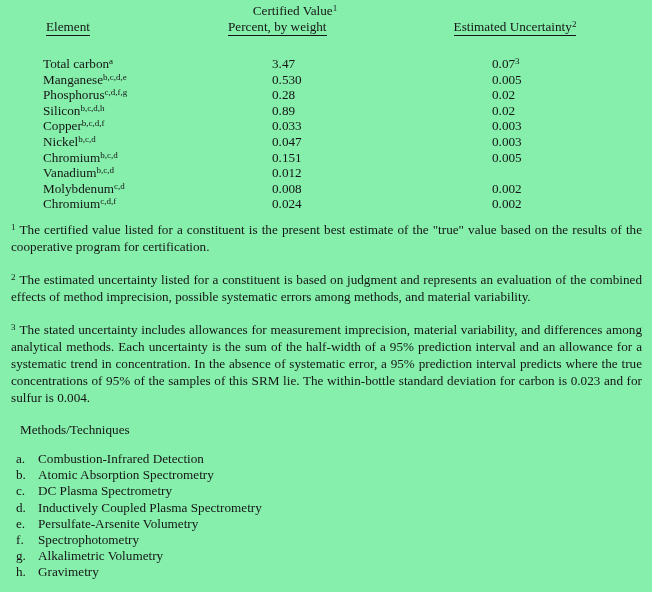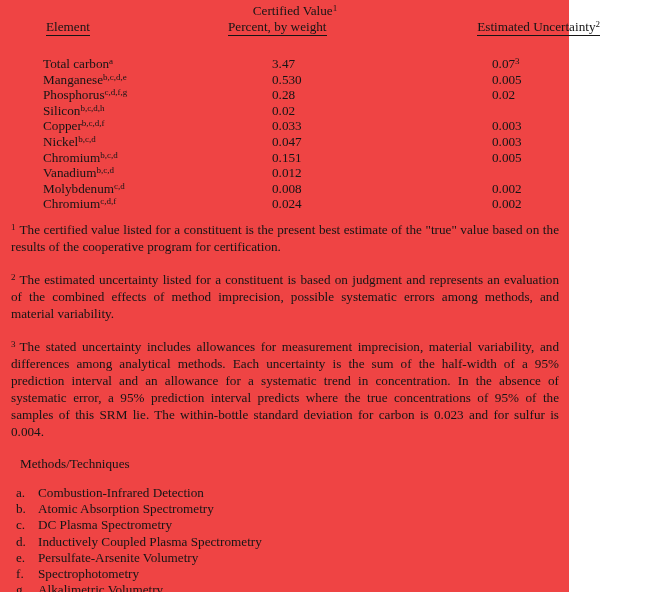--- a/index.html
+++ b/index.html
@@ -3,42 +3,42 @@
 <meta charset="utf-8">
 <style>
   html, body { margin: 0; padding: 0; }
   body {
     width: 652px; height: 592px;
     background: #ffffff;
     overflow: hidden;
   }
   .page {
     position: relative;
-    width: 569px; height: 592px;
-    background: #ef4444;
+    width: 652px; height: 592px;
+    background: #86efac;
     color: #151515;
     font-family: "Liberation Serif", "DejaVu Serif", serif;
     font-size: 13.2px;
     box-sizing: border-box;
   }
   sup {
     font-size: 9px;
     line-height: 0;
     vertical-align: 4px;
   }
   .u {
     border-bottom: 1.2px solid #151515;
     padding-bottom: 1px;
   }
   
   .thead { position: relative; height: 36px; }
   .h-cert1 { position: absolute; left: 228px; top: 3px;  width: 134px; text-align: center; white-space: nowrap; }
   .h-elem  { position: absolute; left: 46px;  top: 19px; white-space: nowrap; }
   .h-cert2 { position: absolute; left: 228px; top: 19px; width: 134px; text-align: left; white-space: nowrap; }
-  .h-unc   { position: absolute; left: 430px; top: 19px; width: 170px; text-align: right; white-space: nowrap; }
+  .h-unc   { position: absolute; left: 430px; top: 19px; width: 170px; text-align: center; white-space: nowrap; }
   
   .rows { margin-top: 20px; }
   .trow {
     display: grid;
     grid-template-columns: 229px 220px 1fr;
     padding-left: 43px;
     height: 15.6px;
     line-height: 15.6px;
     white-space: nowrap;
   }
@@ -90,20 +90,21 @@
 
       <div class="trow">
         <span><span>Phosphorus</span><sup>c,d,f,g</sup></span>
         <span><span>0.28</span></span>
         <span><span>0.02</span><sup></sup></span>
       </div>
 
 
       <div class="trow">
         <span><span>Silicon</span><sup>b,c,d,h</sup></span>
+        <span><span>0.89</span></span>
         <span><span>0.02</span><sup></sup></span>
       </div>
 
       <div class="trow">
         <span><span>Copper</span><sup>b,c,d,f</sup></span>
         <span><span>0.033</span></span>
         <span><span>0.003</span><sup></sup></span>
       </div>
 
       <div class="trow">

